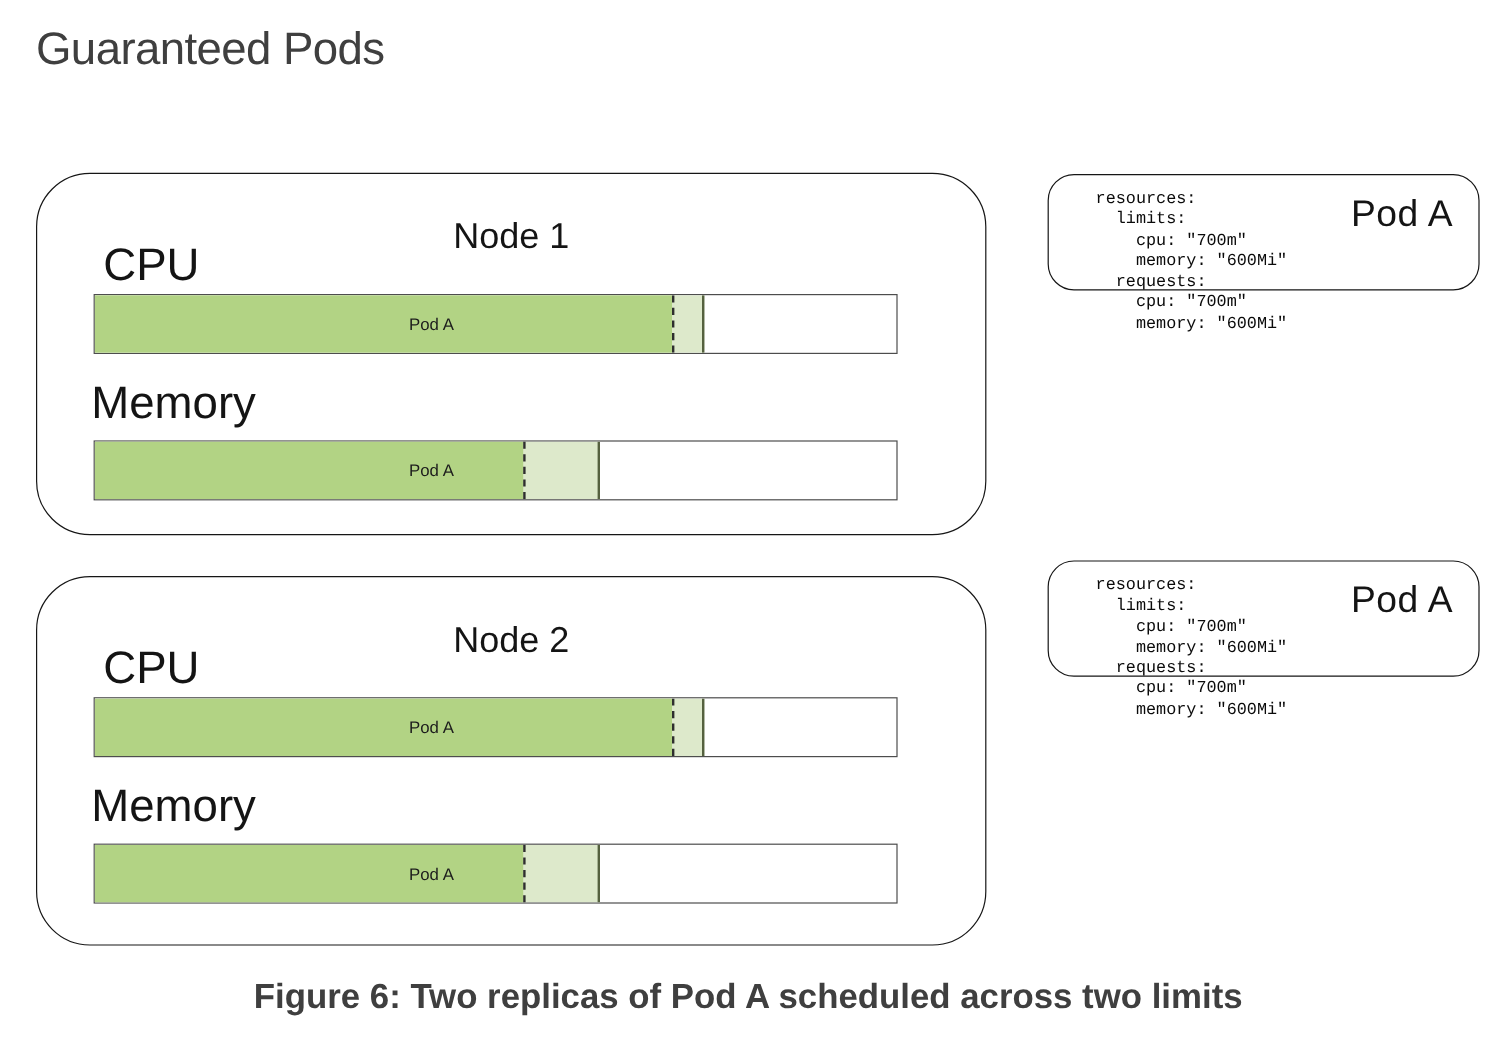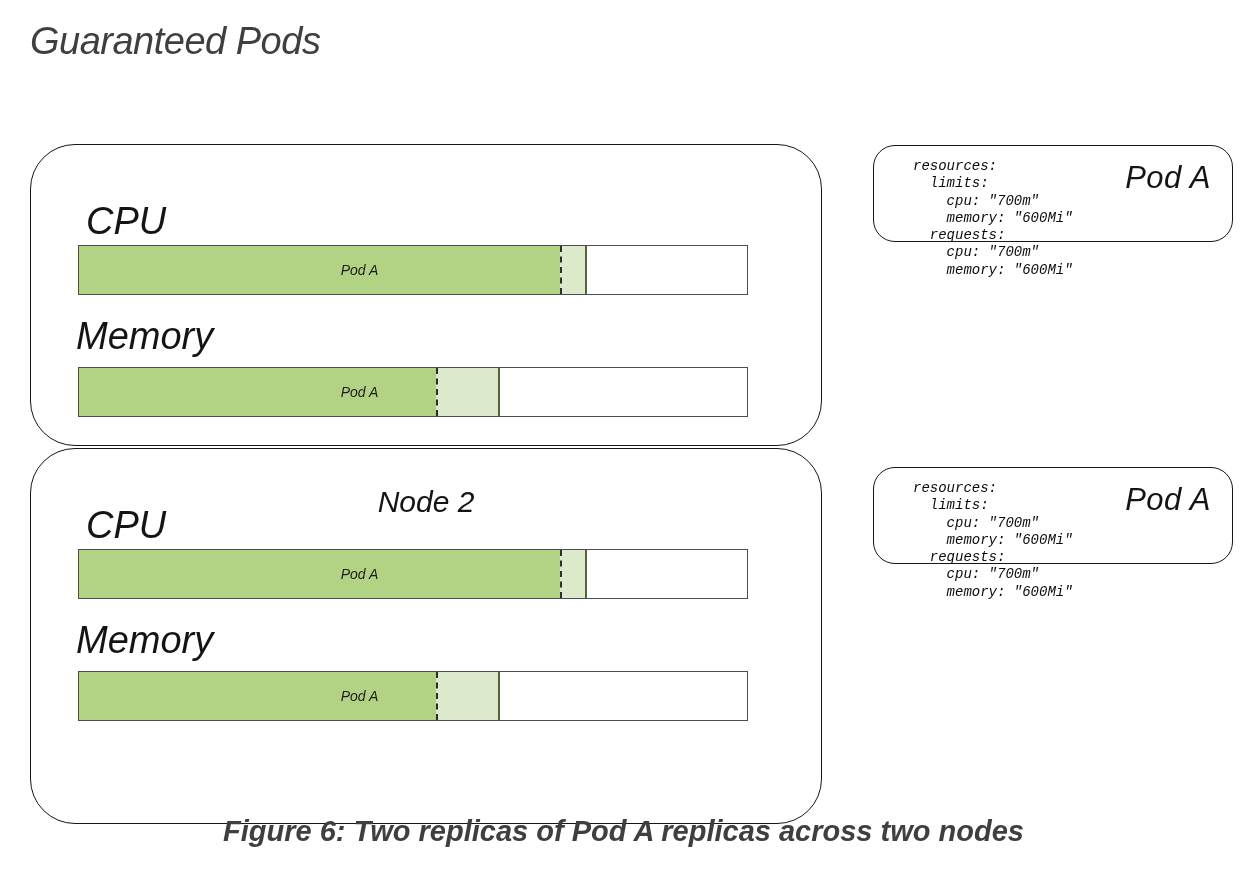--- a/index.html
+++ b/index.html
@@ -3,41 +3,41 @@
 <meta charset="utf-8">
 <style>
   :root{
     --pod-green:#b2d384;
     --limit-green:#dde9cb;
     --segment-border:#55613f;
     --bar-border:#4d4d4d;
     --box-border:#161616;
     --text-dark:#3f3f3f;
   }
-  *{margin:0;padding:0;box-sizing:border-box;font-style:italic;}
+  *{margin:0;padding:0;box-sizing:border-box;}
   html,body{background:#ffffff;}
   body{
     position:relative;
     width:1247px;height:873px;
     font-family:"Liberation Sans",sans-serif;
     overflow:hidden;
   }
   .page-title{
     position:absolute;left:30px;top:20px;
     font-size:38px;font-weight:400;color:var(--text-dark);
     letter-spacing:-0.5px;
   }
   .node-box{
     position:absolute;left:30px;width:792px;
     background:#fff;
     border:1.5px solid var(--box-border);
     border-radius:45px;
   }
   #node1{top:144px;height:302px;}
-  #node2{top:448px;height:376px;}
+  #node2{top:480px;height:308px;}
   .node-title{
     position:absolute;top:36px;left:0;width:100%;
     text-align:center;font-size:30px;color:#141414;
   }
   .res-label{
     position:absolute;font-size:38px;color:#141414;
   }
   .label-cpu{left:55px;top:55px;}
   .label-mem{left:45px;top:170px;}
   .res-bar{
@@ -94,20 +94,21 @@
     text-align:center;
     font-size:29px;font-weight:700;color:var(--text-dark);
   }
 </style>
 </head>
 <body>
 
 <div class="page-title">Guaranteed Pods</div>
 
 <div class="node-box" id="node1">
+  <div class="node-title">Node 1</div>
 
   <div class="res-label label-cpu">CPU</div>
   <div class="res-bar bar-cpu">
     <div class="seg-limit" style="width: 76%;"></div>
     <div class="seg-request" style="width: 72%;"></div>
     <div class="request-line" style="left: 72%;"></div>
     <div class="bar-pod-label">Pod A</div>
   </div>
 
   <div class="res-label label-mem">Memory</div>
@@ -154,13 +155,13 @@
   <pre class="spec-code">resources:
   limits:
     cpu: "700m"
     memory: "600Mi"
   requests:
     cpu: "700m"
     memory: "600Mi"</pre>
   <div class="pod-name">Pod A</div>
 </div>
 
-<div class="figure-caption">Figure 6: Two replicas of Pod A replicas across two nodes</div>
+<div class="figure-caption">Figure 6: Two replicas of Pod A scheduled across two limits</div>
 
 </body></html>

